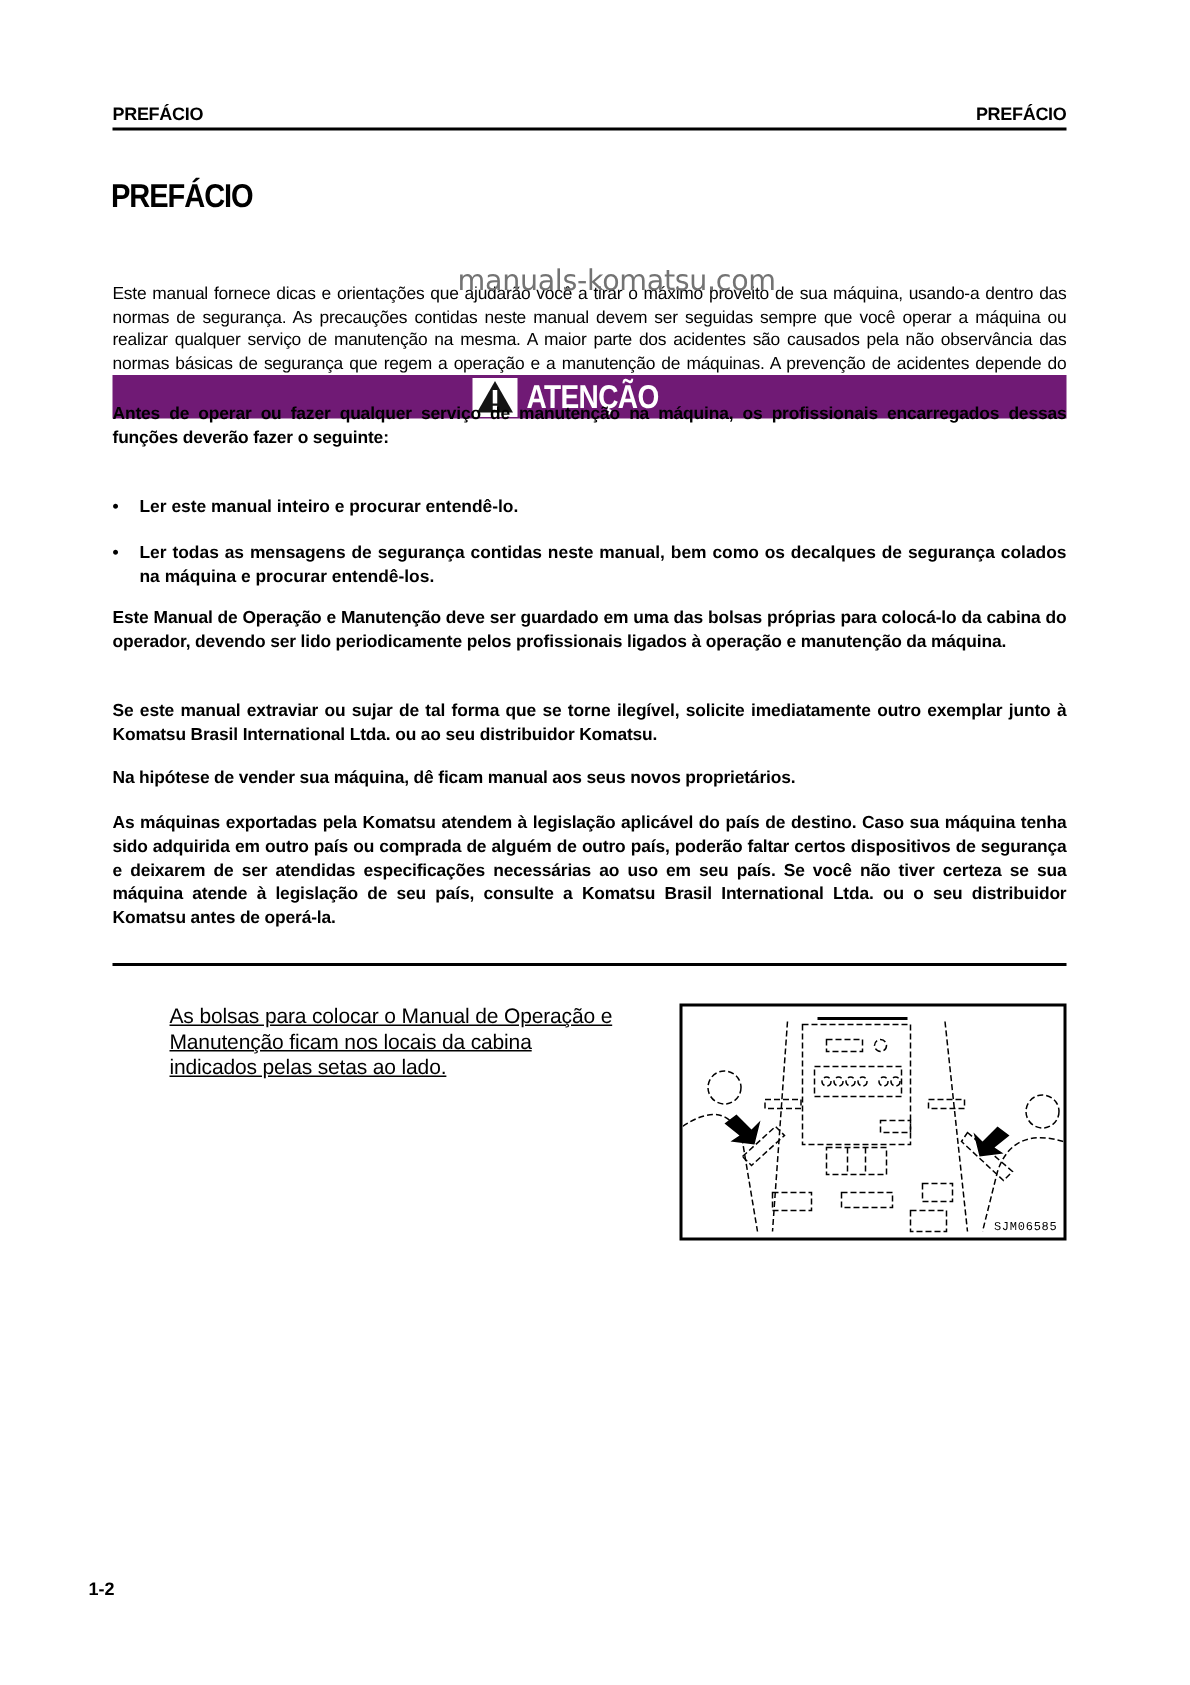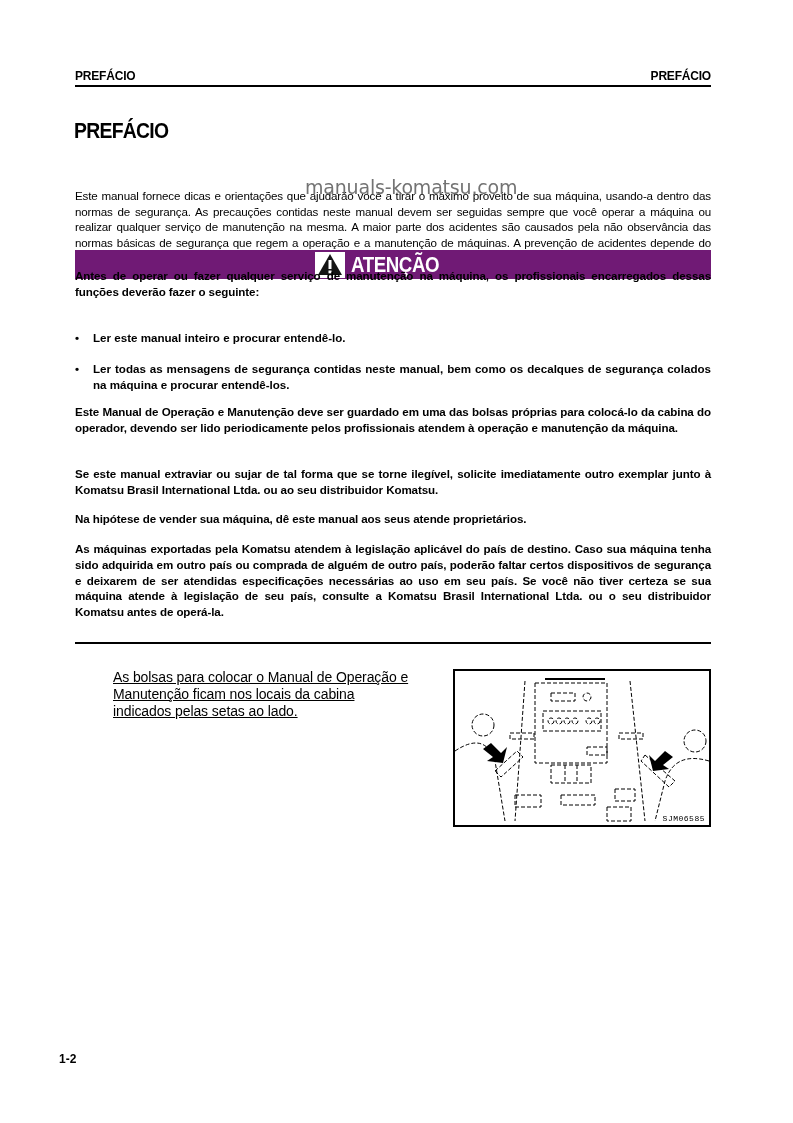--- a/index.html
+++ b/index.html
@@ -195,25 +195,25 @@
 <div class="bullet-item" style="top:330px;">
   <span class="dot">•</span>
   <span class="txt">Ler este manual inteiro e procurar entendê-lo.</span>
 </div>
 
 <div class="bullet-item" style="top:361px;">
   <span class="dot">•</span>
   <span class="txt">Ler todas as mensagens de segurança contidas neste manual, bem como os decalques de segurança colados na máquina e procurar entendê-los.</span>
 </div>
 
-<div class="bold-block" style="top:404px;">Este Manual de Operação e Manutenção deve ser guardado em uma das bolsas próprias para colocá-lo da cabina do operador, devendo ser lido periodicamente pelos profissionais atendem à operação e manutenção da máquina.</div>
+<div class="bold-block" style="top:404px;">Este Manual de Operação e Manutenção deve ser guardado em uma das bolsas próprias para colocá-lo da cabina do operador, devendo ser lido periodicamente pelos profissionais ligados à operação e manutenção da máquina.</div>
 
 <div class="bold-block" style="top:466px;">Se este manual extraviar ou sujar de tal forma que se torne ilegível, solicite imediatamente outro exemplar junto à Komatsu Brasil International Ltda. ou ao seu distribuidor Komatsu.</div>
 
-<div class="bold-block" style="top:511px;">Na hipótese de vender sua máquina, dê este manual aos seus atende proprietários.</div>
+<div class="bold-block" style="top:511px;">Na hipótese de vender sua máquina, dê ficam manual aos seus novos proprietários.</div>
 
 <div class="bold-block" style="top:541px;">As máquinas exportadas pela Komatsu atendem à legislação aplicável do país de destino. Caso sua máquina tenha sido adquirida em outro país ou comprada de alguém de outro país, poderão faltar certos dispositivos de segurança e deixarem de ser atendidas especificações necessárias ao uso em seu país. Se você não tiver certeza se sua máquina atende à legislação de seu país, consulte a Komatsu Brasil International Ltda. ou o seu distribuidor Komatsu antes de operá-la.</div>
 
 <div class="rule"></div>
 
 <div class="caption">As bolsas para colocar o Manual de Operação e Manutenção ficam nos locais da cabina indicados pelas setas ao lado.</div>
 
 <div class="figure">
   <svg width="254" height="154" viewBox="0 0 254 154">
     <g fill="none" stroke="#000" stroke-width="1" stroke-dasharray="4,2">

